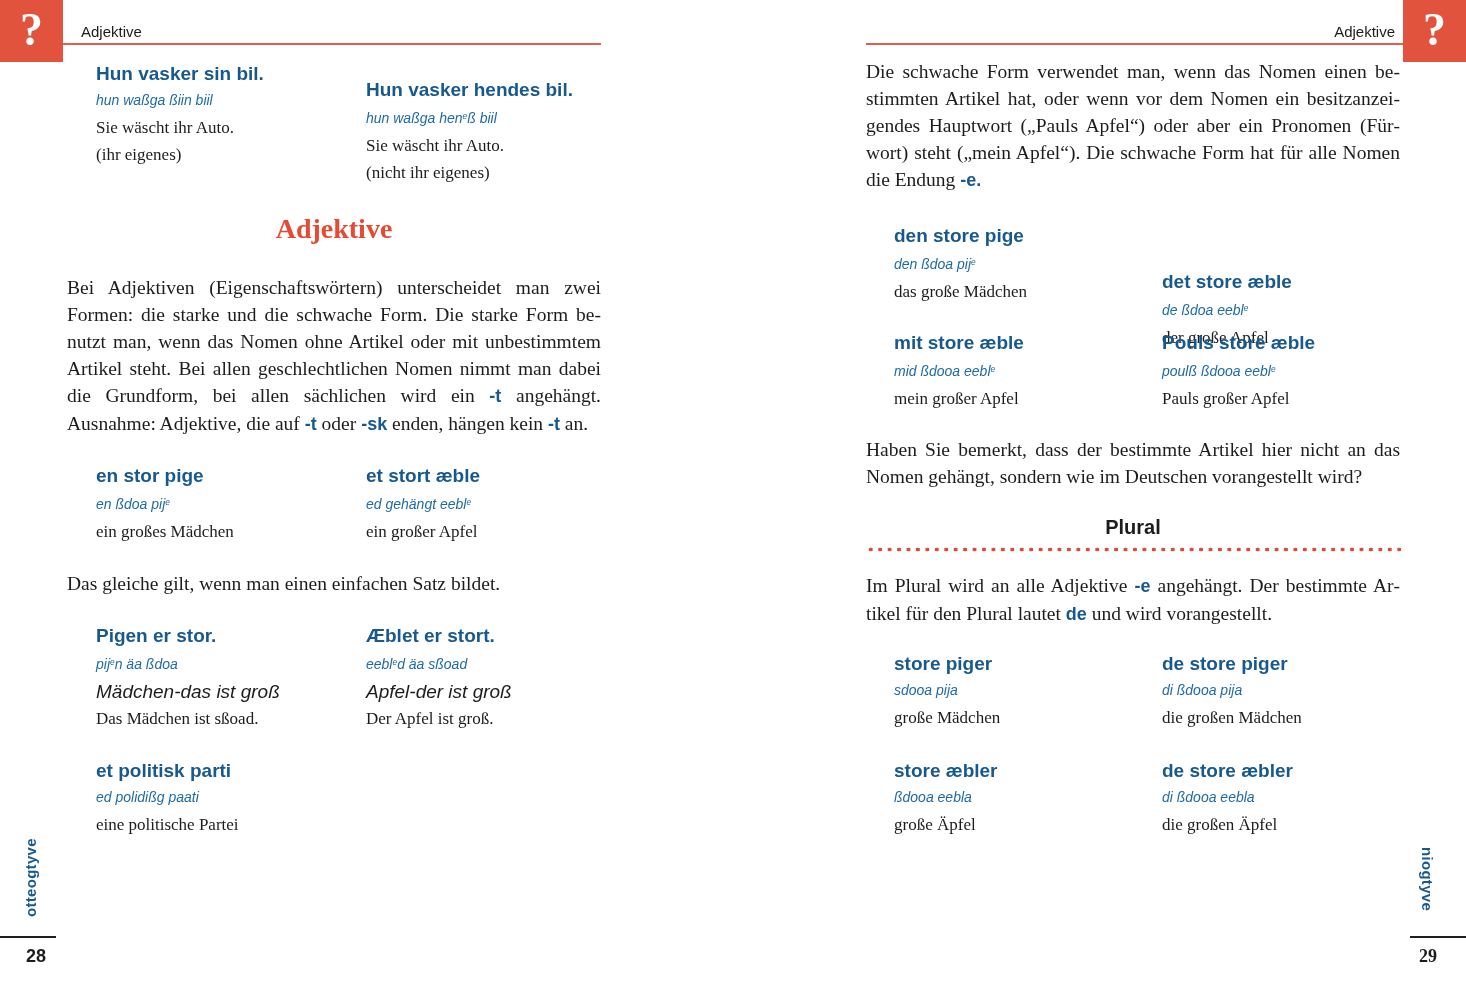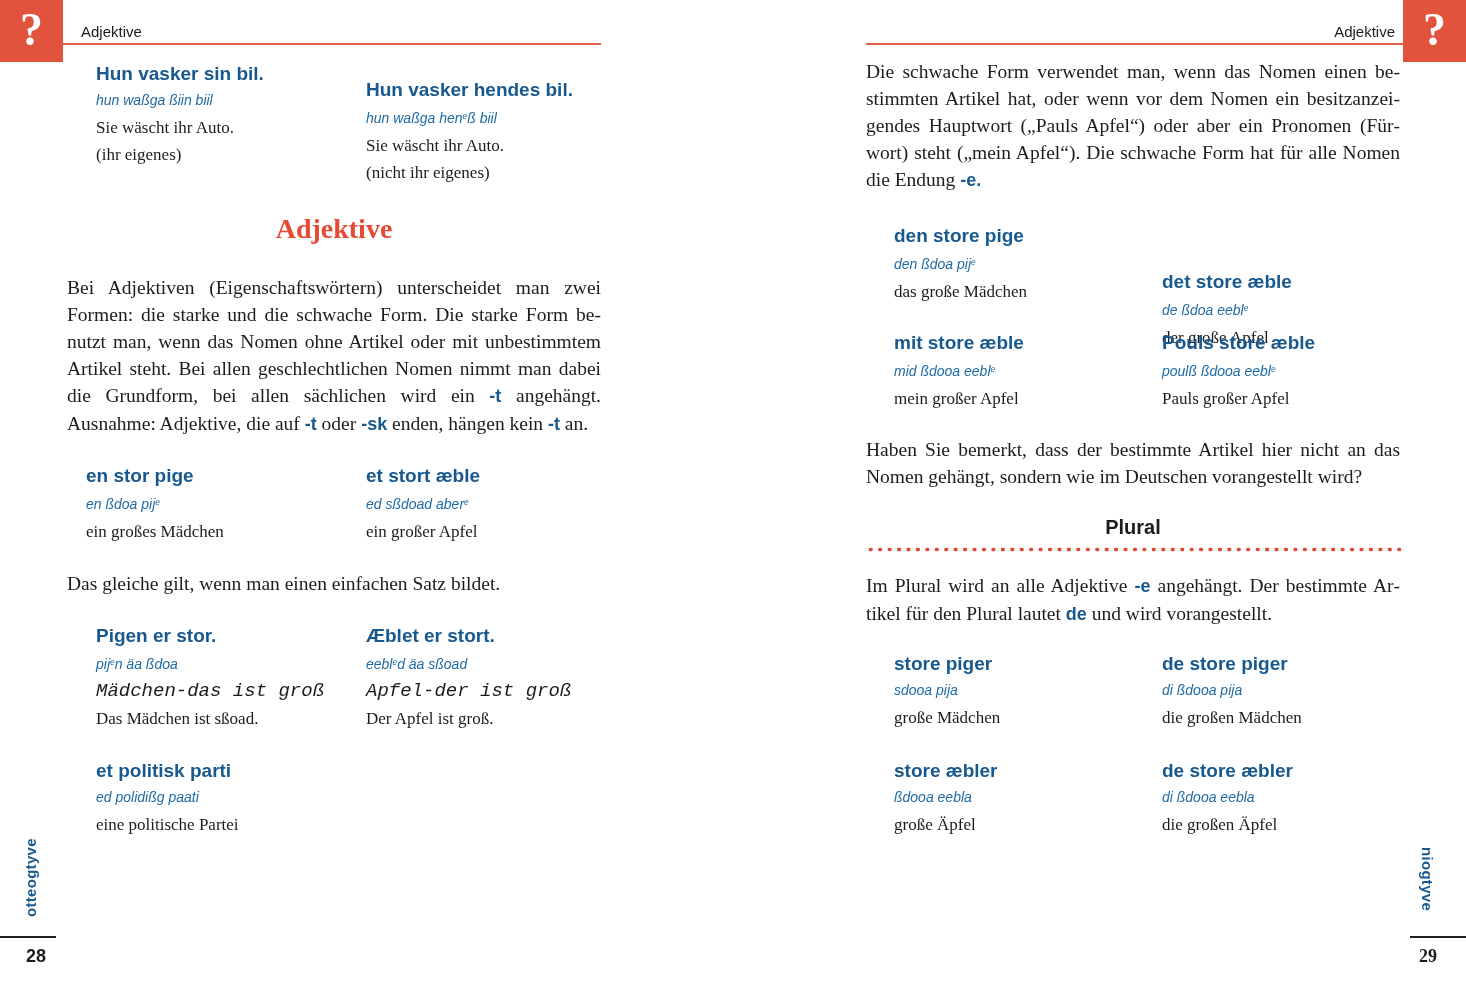--- a/index.html
+++ b/index.html
@@ -39,21 +39,21 @@
     font-family:"Liberation Sans", sans-serif; font-weight:bold; color:var(--blue-b);
     font-size:18px;
   }
   .seg-sup{font-size:0.60em; vertical-align:0.5em;}
   
   .ex-col{position:absolute; width:262px;}
   .ex-col > div{line-height:27px; white-space:nowrap;}
   .ex-da{font-family:"Liberation Sans", sans-serif; font-weight:bold; font-size:19px; color:var(--blue-b);}
   .ex-phon{font-family:"Liberation Sans", sans-serif; font-style:italic; font-size:14px; color:var(--blue-i);}
   .ex-de{font-family:"Liberation Serif", serif; font-size:17px; color:var(--ink);}
-  .ex-gloss{font-family:Liberation Mono, monospace; font-style:italic; font-size:19px; color:var(--ink);}
+  .ex-gloss{font-family:Liberation Sans, sans-serif; font-style:italic; font-size:19px; color:var(--ink);}
   
   .sub-heading{
     position:absolute; text-align:center; font-family:"Liberation Sans", sans-serif;
     font-weight:bold; font-size:20px; line-height:27px; color:var(--ink);
   }
   .dotted-rule{
     position:absolute; height:7px;
     background-image:radial-gradient(circle, var(--dot-red) 1.9px, rgba(0,0,0,0) 2.1px);
     background-size:9.45px 7px; background-repeat:repeat-x; background-position:0 center;
   }
@@ -92,28 +92,28 @@
     <div class="ex-da">Hun vasker hendes bil.</div>
     <div class="ex-phon"><span>hun waßga hen</span><span class="seg-sup">e</span><span>ß biil</span></div>
     <div class="ex-de">Sie wäscht ihr Auto.</div>
     <div class="ex-de">(nicht ihr eigenes)</div>
   </div>
 
   <h1 class="main-title" style="left:67px; top:212px; width:534px;">Adjektive</h1>
 
   <p class="body-text" style="left:67px; top:274px; width:534px;"><span>Bei Adjektiven (Eigenschaftswörtern) unterscheidet man zwei Formen: die starke und die schwache Form. Die starke Form be­nutzt man, wenn das Nomen ohne Artikel oder mit unbestimm­tem Artikel steht. Bei allen geschlechtlichen Nomen nimmt man dabei die Grundform, bei allen sächlichen wird ein </span><span class="seg-blue">-t</span><span> angehängt. Ausnahme: Adjektive, die auf </span><span class="seg-blue">-t</span><span> oder </span><span class="seg-blue">-sk</span><span> enden, hängen kein </span><span class="seg-blue">-t</span><span> an.</span></p>
 
-  <div class="ex-col" style="left:86px; top:462px;">
+  <div class="ex-col" style="left:96px; top:462px;">
     <div class="ex-da">en stor pige</div>
     <div class="ex-phon"><span>en ßdoa pij</span><span class="seg-sup">e</span></div>
     <div class="ex-de">ein großes Mädchen</div>
   </div>
   <div class="ex-col" style="left:366px; top:462px;">
     <div class="ex-da">et stort æble</div>
-    <div class="ex-phon"><span>ed sßdoad aber</span><span class="seg-sup">e</span></div>
+    <div class="ex-phon"><span>ed gehängt eebl</span><span class="seg-sup">e</span></div>
     <div class="ex-de">ein großer Apfel</div>
   </div>
 
   <p class="body-text" style="left:67px; top:570px; width:534px;">Das gleiche gilt, wenn man einen einfachen Satz bildet.</p>
 
   <div class="ex-col" style="left:96px; top:622px;">
     <div class="ex-da">Pigen er stor.</div>
     <div class="ex-phon"><span>pij</span><span class="seg-sup">e</span><span>n äa ßdoa</span></div>
     <div class="ex-gloss">Mädchen-das ist groß</div>
     <div class="ex-de">Das Mädchen ist sßoad.</div>

